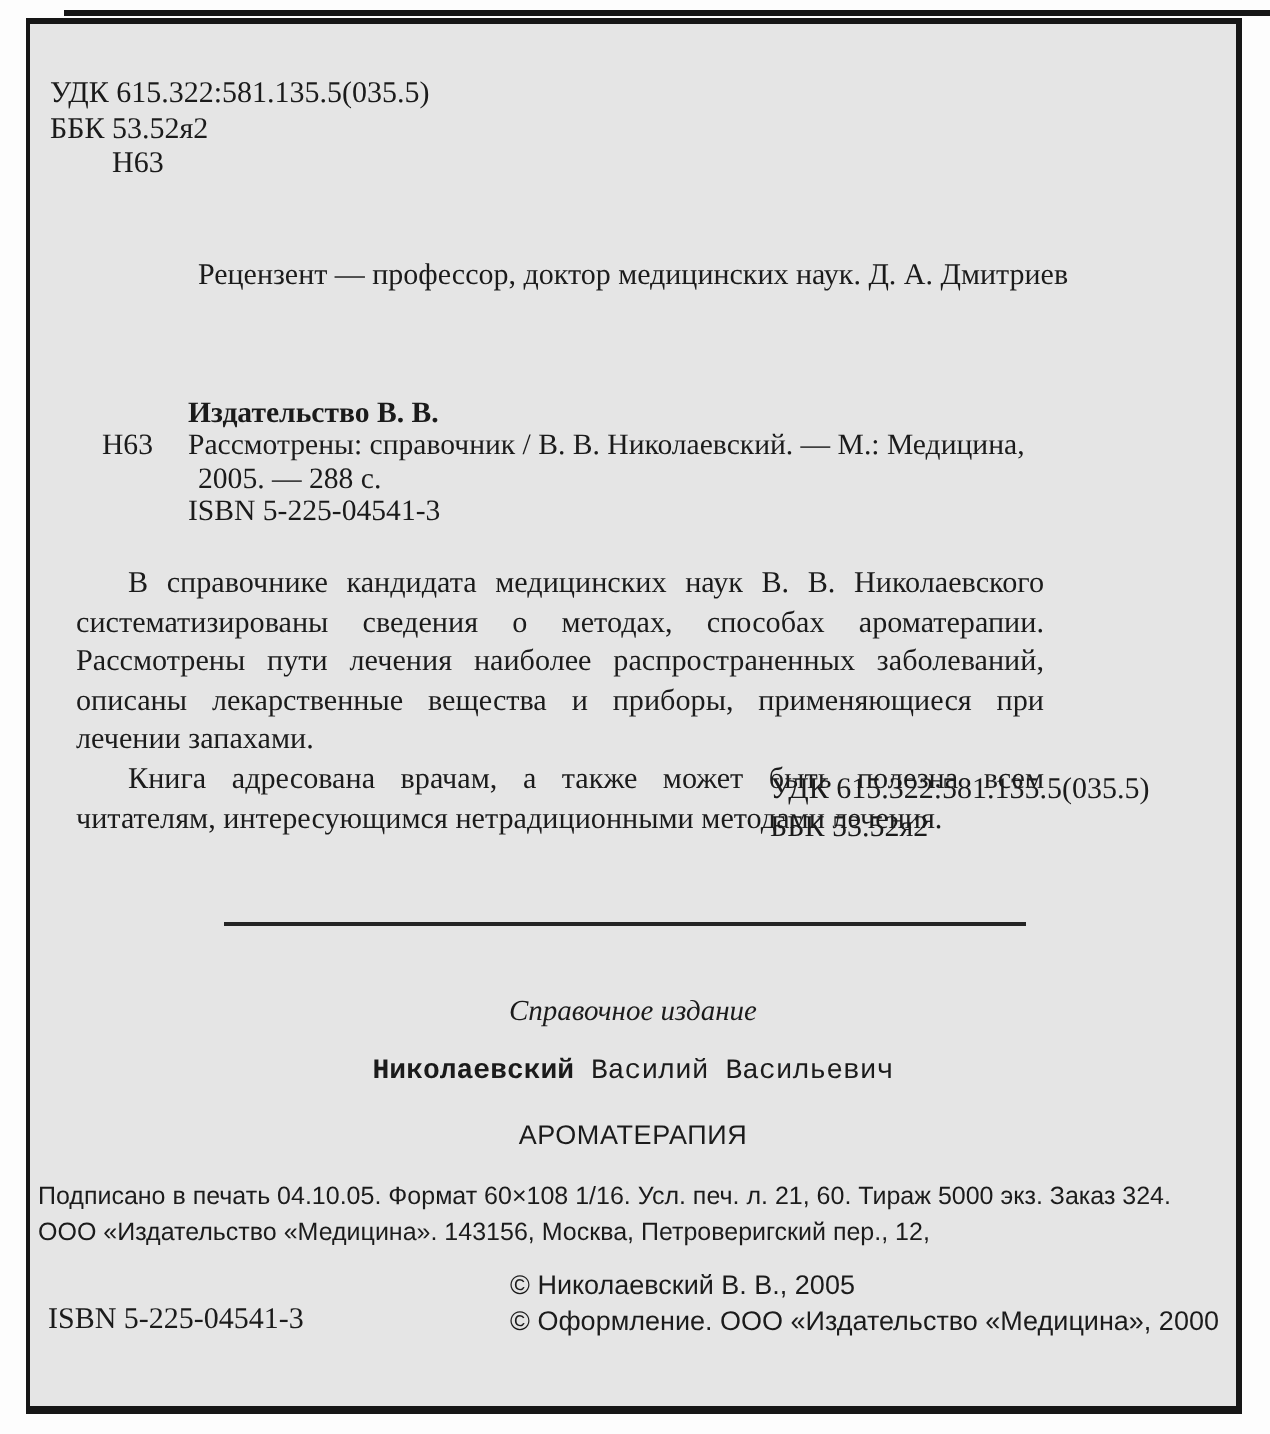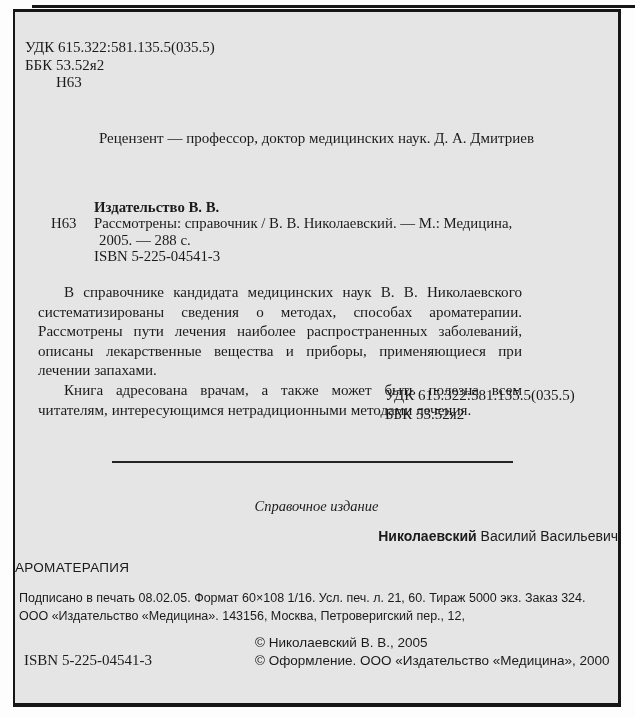--- a/index.html
+++ b/index.html
@@ -29,23 +29,23 @@
   .card-isbn { margin-left:79px; }
   
   .annotation { position:absolute; top:271px; left:23px; width:484px; font-size:15.1px; line-height:19.6px; text-align:justify; }
   .annotation p { margin:0; text-indent:26px; }
   
   .codes-right { position:absolute; top:374px; left:370px; font-size:15px; line-height:19px; white-space:nowrap; }
   
   .divider { position:absolute; top:449px; left:97px; width:401px; height:2px; background:#242424; }
   
   .edition-type { position:absolute; top:486px; left:0; width:100%; text-align:center; font-style:italic; font-size:14.5px; }
-  .author-full { position:absolute; top:516px; left:0; width:100%; text-align:right; font-family:Liberation Sans, sans-serif; font-size:14px; }
+  .author-full { position:absolute; top:516px; left:0; width:100%; text-align:center; font-family:Liberation Mono, monospace; font-size:14px; }
   .author-full .surname { font-weight:bold; }
-  .book-title { position:absolute; top:548px; left:0; width:100%; font-family:"Liberation Sans", sans-serif; font-size:13.5px; letter-spacing:0.3px; }
+  .book-title { position:absolute; top:548px; left:0; width:100%; text-align:center; font-family:"Liberation Sans", sans-serif; font-size:13.5px; letter-spacing:0.3px; }
   
   .imprint { position:absolute; top:577px; left:4px; right:2px; font-family:"Liberation Sans", sans-serif; font-size:12.5px; line-height:18.4px; }
   .imprint div { white-space:nowrap; overflow:hidden; }
   
   .bottom-isbn { position:absolute; top:640px; left:9px; font-size:15px; white-space:nowrap; }
   .copyrights { position:absolute; top:622px; left:240px; font-family:"Liberation Sans", sans-serif; font-size:13.5px; line-height:18px; white-space:nowrap; }
 </style>
 </head>
 <body>
 
@@ -88,21 +88,21 @@
     <div class="edition-type">Справочное издание</div>
 
     <div class="author-full">
       <span class="surname">Николаевский</span>
       <span>Василий Васильевич</span>
     </div>
 
     <div class="book-title">АРОМАТЕРАПИЯ</div>
 
     <div class="imprint">
-      <div>Подписано в печать 08.02.05. Формат 60×108 1/16. Усл. печ. л. 21, 60. Тираж 5000 экз. Заказ 324.</div>
+      <div>Подписано в печать 04.10.05. Формат 60×108 1/16. Усл. печ. л. 21, 60. Тираж 5000 экз. Заказ 324.</div>
       <div>ООО «Издательство «Медицина». 143156, Москва, Петроверигский пер., 12,</div>
     </div>
 
     <div class="bottom-isbn">ISBN 5-225-04541-3</div>
 
     <div class="copyrights">
       <div>© Николаевский В. В., 2005</div>
       <div>© Оформление. ООО «Издательство «Медицина», 2000</div>
     </div>
 

